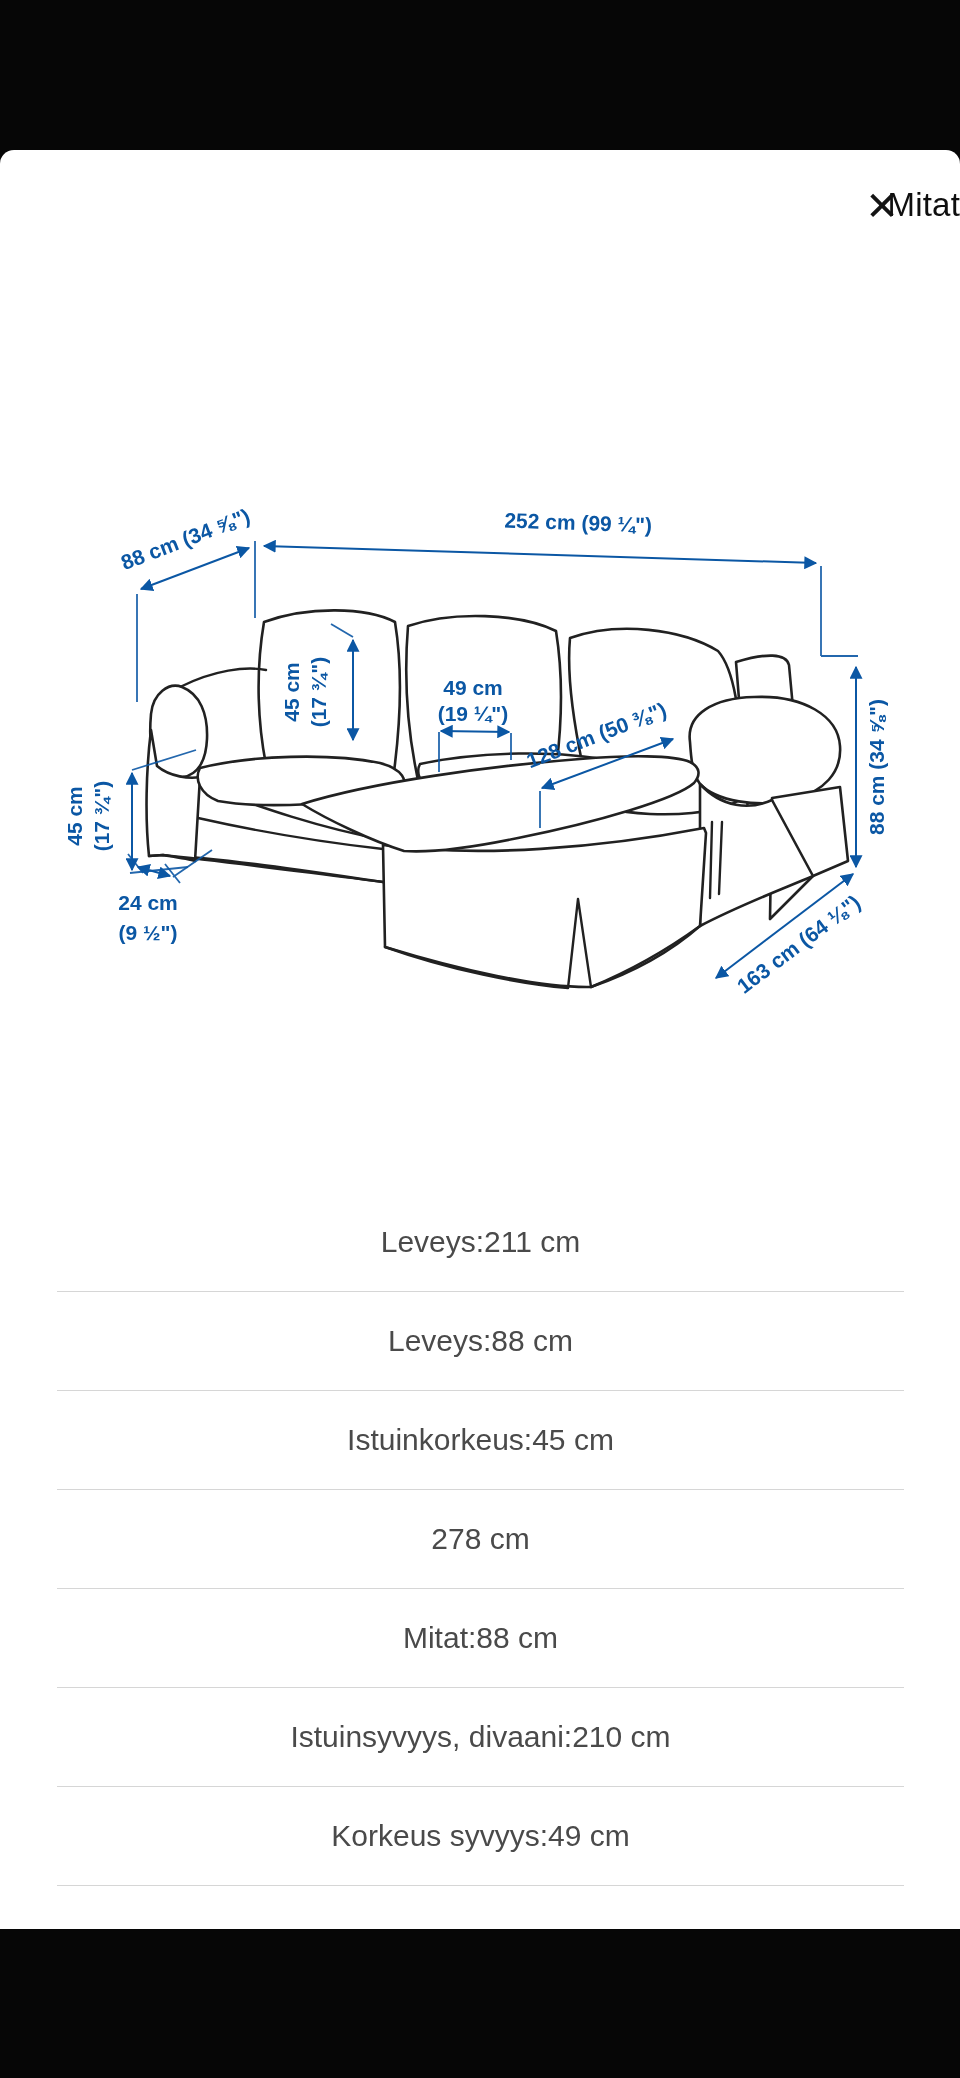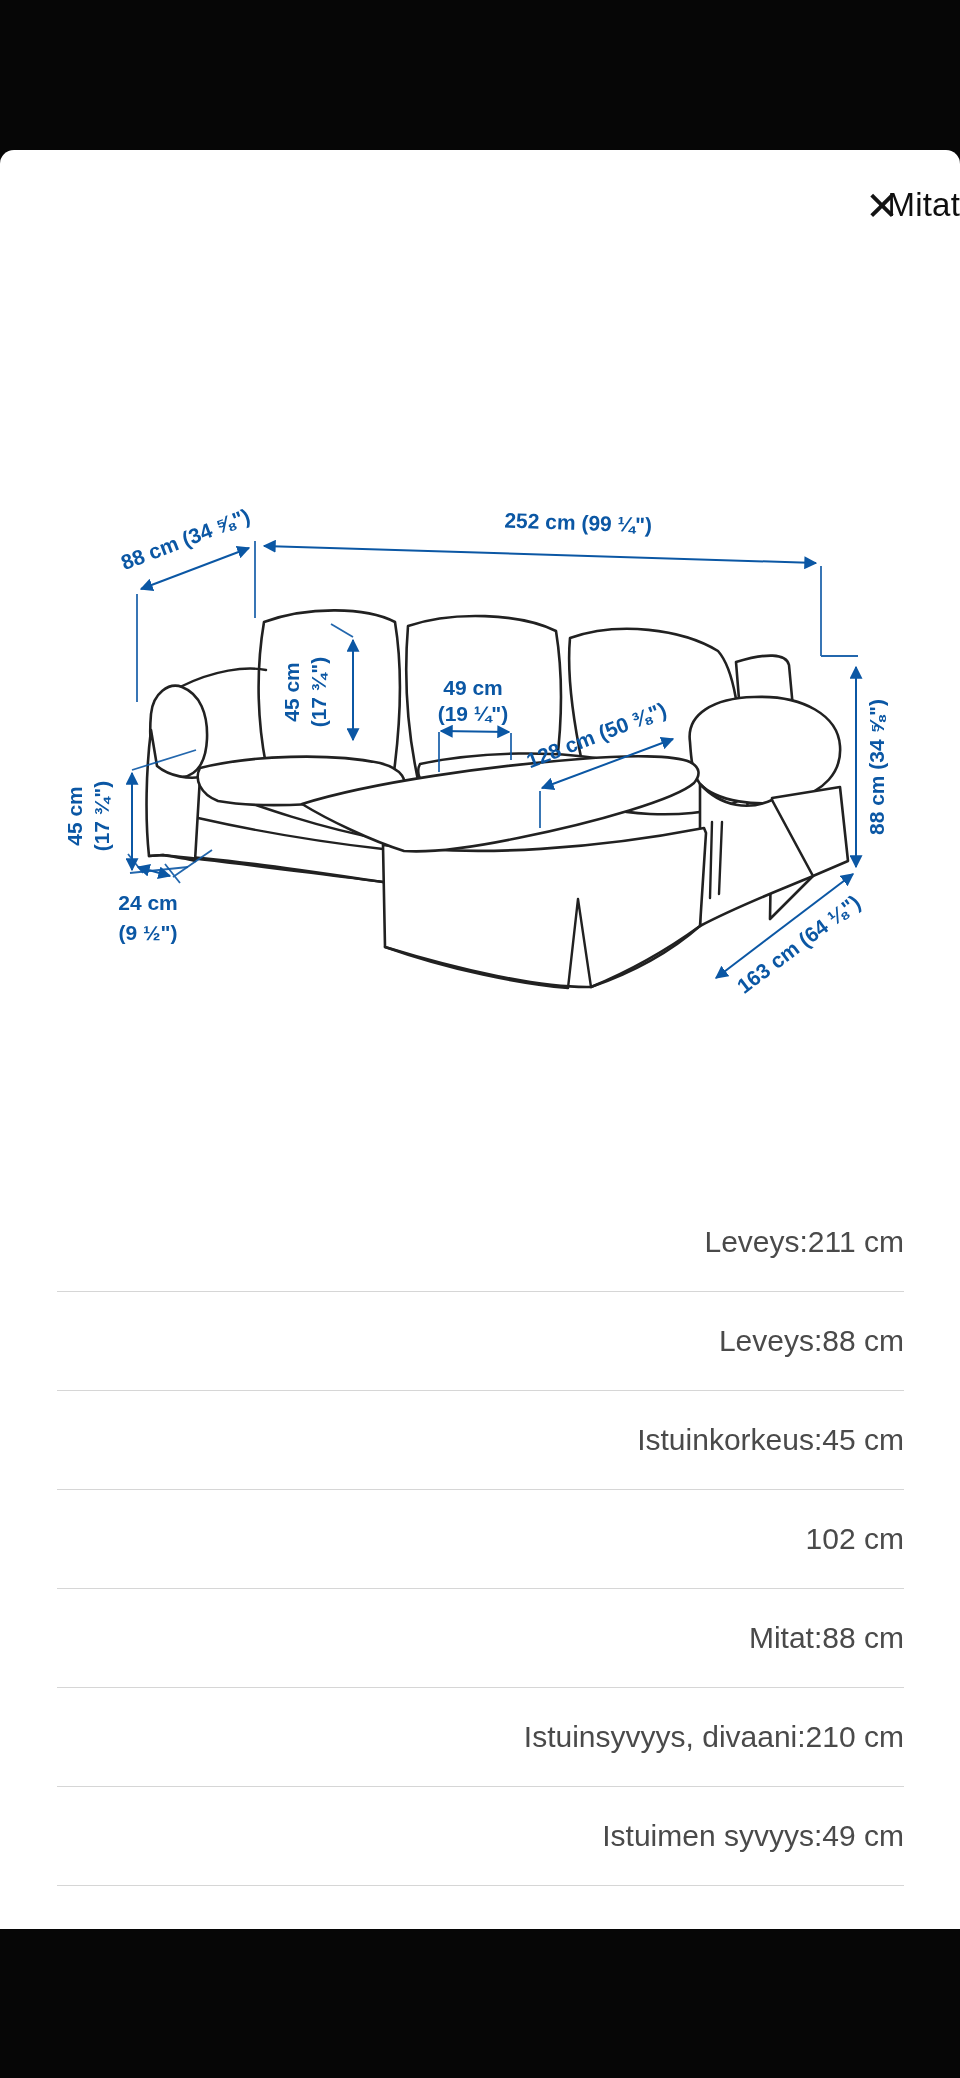--- a/index.html
+++ b/index.html
@@ -29,21 +29,21 @@
   .dim-label{
     font-family:"Liberation Sans",sans-serif;font-weight:700;font-size:21px;
     fill:#0b57a4;
   }
   .dim-line{stroke:#0b57a4;stroke-width:2;fill:none;}
   .dim-ext{stroke:#0b57a4;stroke-width:1.8;fill:none;opacity:.9;}
   .sofa{stroke:#212121;stroke-width:2.6;fill:#ffffff;stroke-linejoin:round;stroke-linecap:round;}
   .sofa-open{stroke:#212121;stroke-width:2.4;fill:none;stroke-linejoin:round;stroke-linecap:round;}
   .dim-table{position:absolute;top:1043px;left:57px;width:847px;}
   .dim-row{
-    height:98px;display:flex;justify-content:flex-end;align-items:center;
+    height:98px;display:flex;justify-content:center;align-items:center;
     border-bottom:1px solid #d6d6d6;
   }
   .dim-row .lbl,.dim-row .val{font-size:30px;color:#4a4a4a;}
 </style>
 </head>
 <body>
 
 <div class="bar top"></div>
 <div class="bar bottom"></div>
 
@@ -151,29 +151,29 @@
     </div>
     <div class="dim-row">
       <span class="lbl">Leveys:</span>
       <span class="val">88 cm</span>
     </div>
     <div class="dim-row">
       <span class="lbl">Istuinkorkeus:</span>
       <span class="val">45 cm</span>
     </div>
     <div class="dim-row">
-      <span class="val">102 cm</span>
+      <span class="val">278 cm</span>
     </div>
     <div class="dim-row">
       <span class="lbl">Mitat:</span>
       <span class="val">88 cm</span>
     </div>
     <div class="dim-row">
       <span class="lbl">Istuinsyvyys, divaani:</span>
       <span class="val">210 cm</span>
     </div>
     <div class="dim-row">
-      <span class="lbl">Istuimen syvyys:</span>
+      <span class="lbl">Korkeus syvyys:</span>
       <span class="val">49 cm</span>
     </div>
   </div>
 
 </div>
 
 </body></html>

